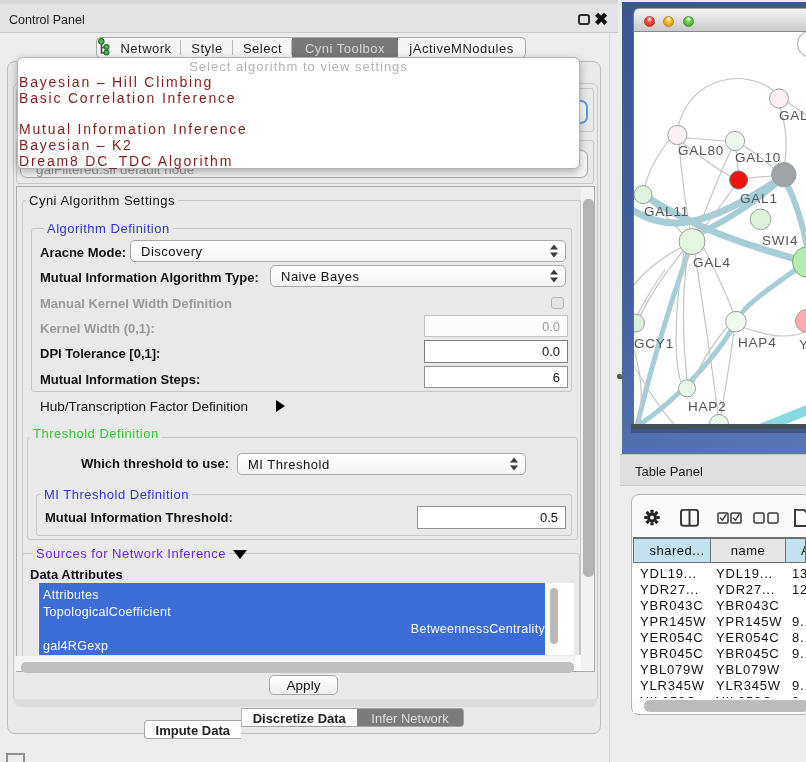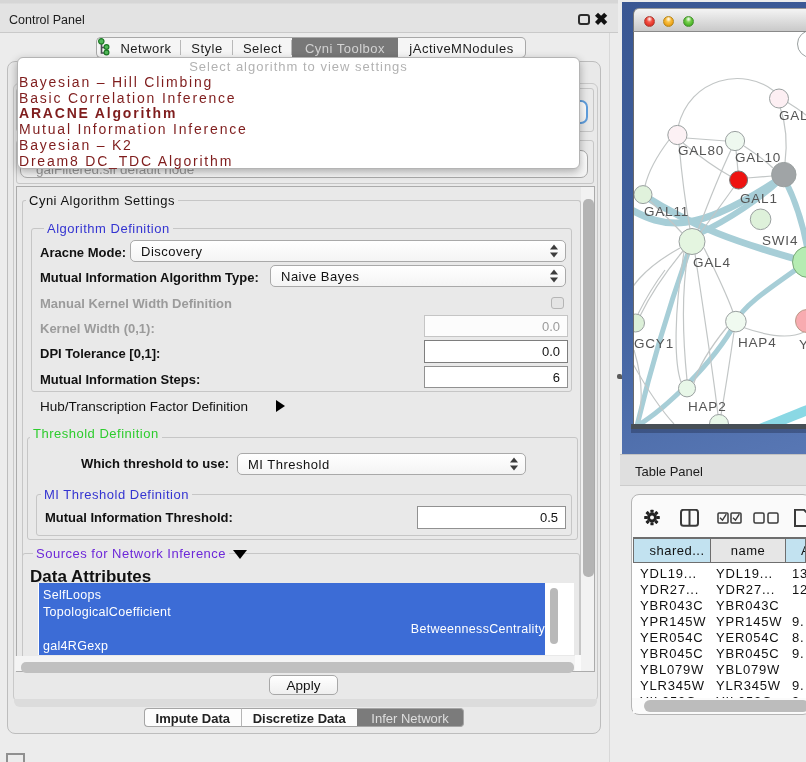--- a/index.html
+++ b/index.html
@@ -154,54 +154,53 @@
       <span class="arrows"></span>
   </div>
   <div class="gbox" style="left:36px; top:494px; width:536px; height:42px;"></div>
   <div class="gtitle" style="left:41px; top:487px; color:#3434d1;">MI Threshold Definition</div>
   <div class="blbl" style="left:45px; top:510px;">Mutual Information Threshold:</div>
   <div class="field" style="left:417px; top:506px; width:149px; height:23px;">0.5</div>
 
   <div class="gbox" style="left:22px; top:553px; width:558px; height:116px;"></div>
   <div class="gtitle" style="left:33px; top:546px; color:#6d28d9;">Sources for Network Inference</div>
   <div class="abs" style="left:233px; top:550px; width:0; height:0; border-left:7px solid transparent; border-right:7px solid transparent; border-top:9px solid #000;"></div>
-  <div class="blbl" style="left:30px; top:567px; font-size:17px;">Data Attributes</div>
+  <div class="blbl" style="left:30px; top:567px; font-size:13px;">Data Attributes</div>
 
   <div class="abs" id="list">
     <div class="lrow" style="top:0px; height:4.4px; line-height:3px;"></div>
-    <div class="lrow" style="top:4.4px;">SelfLoops</div>
+    <div class="lrow" style="top:4.4px;">Attributes</div>
     <div class="lrow" style="top:21.2px;">TopologicalCoefficient</div>
     <div class="lrow" style="top:38px;text-align:right;">BetweennessCentrality</div>
     <div class="lrow" style="top:54.8px;">gal4RGexp</div>
   </div>
   <div class="sbthumb" style="left:549.5px; top:588px; width:8.5px; height:56px;"></div>
 
   <div class="abs" style="left:15px; top:656px; width:565px; height:15px; background:#f4f4f4;"></div>
   <div class="abs" style="left:575px; top:655px; width:19px; height:16px; background:#fbfbfb;"></div>
   <div class="sbthumb" style="left:21px; top:662px; width:553px; height:11px; background:#c0c0c0;"></div>
   <div class="abs" style="left:581px; top:187px; width:13px; height:484px; background:#f2f2f2;"></div>
   <div class="sbthumb" style="left:582.5px; top:199px; width:11px; height:378px; background:#b4b4b4;"></div>
 
   <div class="abs" style="left:14px; top:699px; width:583px; height:8px; background:#dcdcdc; border-radius:0 0 6px 6px;"></div>
   <div class="abs" id="apply">Apply</div>
 
-  <div class="seg" style="left:144px; width:96.5px; border-left:1px solid #a5a5a5; border-radius:4px 0 0 4px;">Impute Data</div>
+  <div class="seg" style="left:144px; width:96.5px; border-left:1px solid #a5a5a5; border-radius:4px 0 0 4px;margin-top:12px;">Impute Data</div>
   <div class="seg" style="left:240.5px; width:116.5px; border-left:1px solid #b5b5b5;">Discretize Data</div>
   <div class="seg" style="left:357px; width:107px; background:#7b7b7b; color:#dedede; font-weight:normal; border-right:1px solid #a5a5a5; border-radius:0 4px 4px 0;">Infer Network</div>
 
   <div class="abs" style="left:609px; top:33px; width:1px; height:729px; background:#d8d8d8;"></div>
   <div class="abs" style="left:617px; top:374px; width:5px; height:5px; background:#5a5a5a; border-radius:2px 2px 0 2px;"></div>
 
   <div class="abs" style="left:6px; top:753px; width:19px; height:12px; border:2px solid #909090; background:#ececec;"></div>
 
   <div class="abs" id="popup">
     <div class="hd">Select algorithm to view settings</div>
     <div class="pitem" style="top:16px;">Bayesian – Hill Climbing</div>
     <div class="pitem" style="top:31.7px;">Basic Correlation Inference</div>
-    <div class="pitem" style="top:47.4px; font-weight:bold;">ARACNE Algorithm</div>
     <div class="pitem" style="top:63.1px;">Mutual Information Inference</div>
     <div class="pitem" style="top:78.8px;">Bayesian – K2</div>
     <div class="pitem" style="top:94.5px;">Dream8 DC_TDC Algorithm</div>
   </div>
 
   <div class="abs" id="bluebg"></div>
   <div class="abs" id="nettitle" style="left:633px; top:8px; width:173px; height:24px;"></div>
   <div class="light" style="left:643.5px; background:radial-gradient(circle at 50% 22%, rgba(255,255,255,0.95) 0%, rgba(255,255,255,0) 35%), radial-gradient(circle at 50% 40%, #fa6f63, #e8382c 60%, #a81a10); border:1px solid #b04038;"></div>
   <div class="light" style="left:663px; background:radial-gradient(circle at 50% 22%, rgba(255,255,255,0.95) 0%, rgba(255,255,255,0) 35%), radial-gradient(circle at 50% 40%, #fdd363, #f0a81f 60%, #b87709); border:1px solid #b8891c;"></div>
   <div class="light" style="left:682.5px; background:radial-gradient(circle at 50% 22%, rgba(255,255,255,0.95) 0%, rgba(255,255,255,0) 35%), radial-gradient(circle at 50% 40%, #9ade6e, #52bb2e 60%, #2b830f); border:1px solid #4a9335;"></div>

